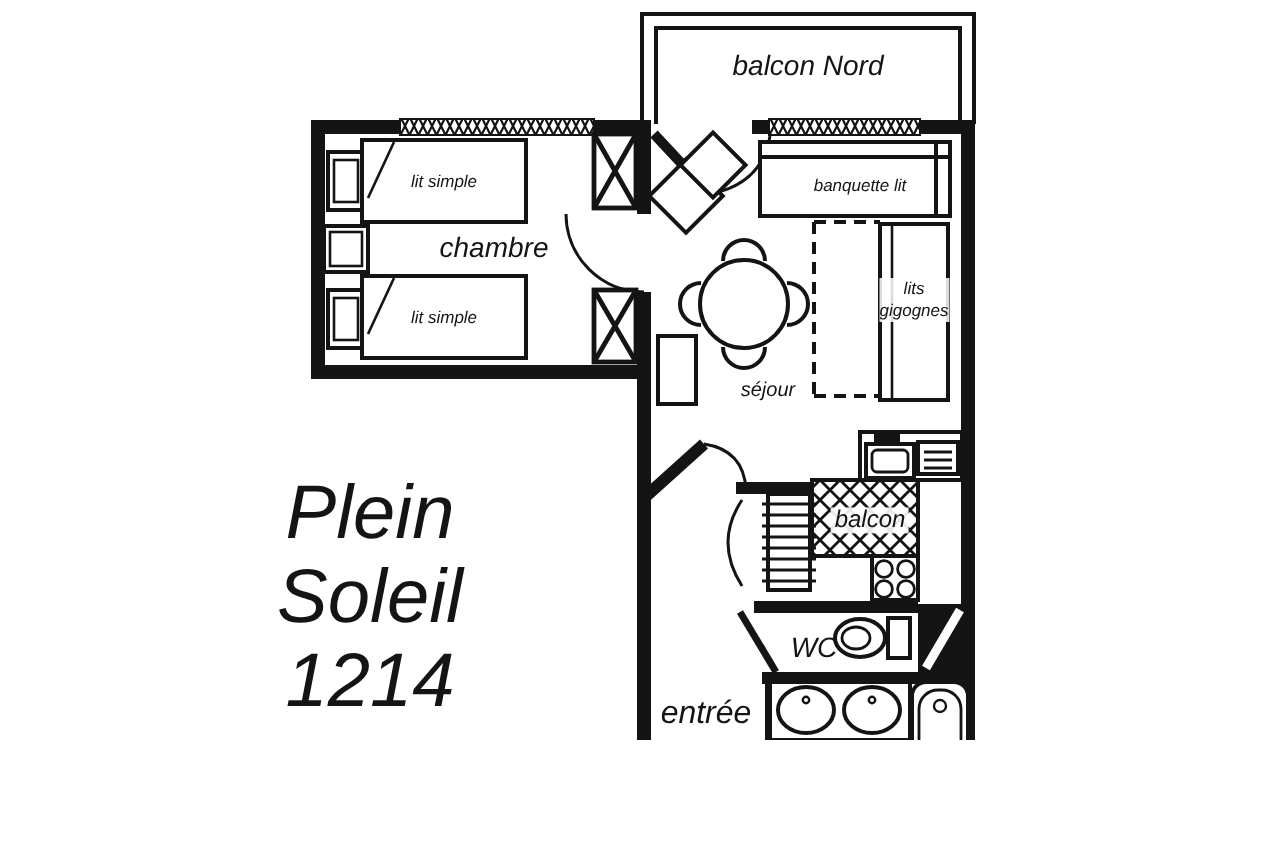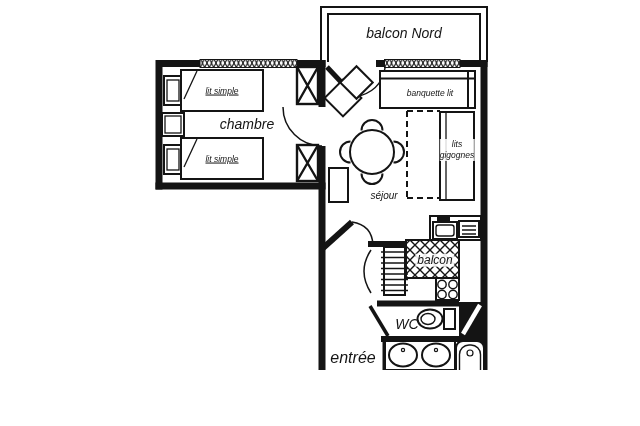--- a/index.html
+++ b/index.html
@@ -18,21 +18,21 @@
     font-style:italic;
     color:#141414;
     white-space:nowrap;
     text-align:center;
     line-height:1.05;
     pointer-events:none;
   }
   .lbl .ln{display:block;}
   .lbl-balcony{font-size:14px;}
   .lbl-bedroom{font-size:14px;}
-  .lbl-bed{font-size:8.5px;text-decoration:underline;}
+  .lbl-bed{font-size:8.5px;}
   .lbl-living{font-size:10px;}
   .lbl-bench{font-size:8.5px;background:rgba(255,255,255,.85);padding:0 1px;}
   .lbl-nesting{font-size:8.5px;line-height:11px;background:rgba(255,255,255,.85);}
   .lbl-kitchen{font-size:12px;background:rgba(255,255,255,.9);padding:0 2px;}
   .lbl-wc{font-size:14px;}
   .lbl-entry{font-size:16px;}
   .lbl-bath{font-size:12.5px;line-height:12.5px;}
   .lbl-title{font-size:38px;line-height:42px;letter-spacing:0;}
 </style>
 </head>
@@ -223,14 +223,19 @@
   <div class="lbl lbl-bench" style="left:430px;top:93px;text-align:center;">banquette lit</div>
   <div class="lbl lbl-nesting" style="left:457px;top:150px;">
     <span class="ln">lits</span>
     <span class="ln">gigognes</span>
   </div>
   <div class="lbl lbl-living" style="left:384px;top:196px;">séjour</div>
   <div class="lbl lbl-kitchen" style="left:435px;top:260px;">balcon</div>
   <div class="lbl lbl-wc" style="left:407px;top:324px;">WC</div>
   <div class="lbl lbl-entry" style="left:353px;top:358px;">entrée</div>
 
+  <div class="lbl lbl-title" style="left:185px;top:299px;">
+    <span class="ln">Plein</span>
+    <span class="ln">Soleil</span>
+    <span class="ln">1214</span>
+  </div>
 
 </div>
 
 </body></html>

